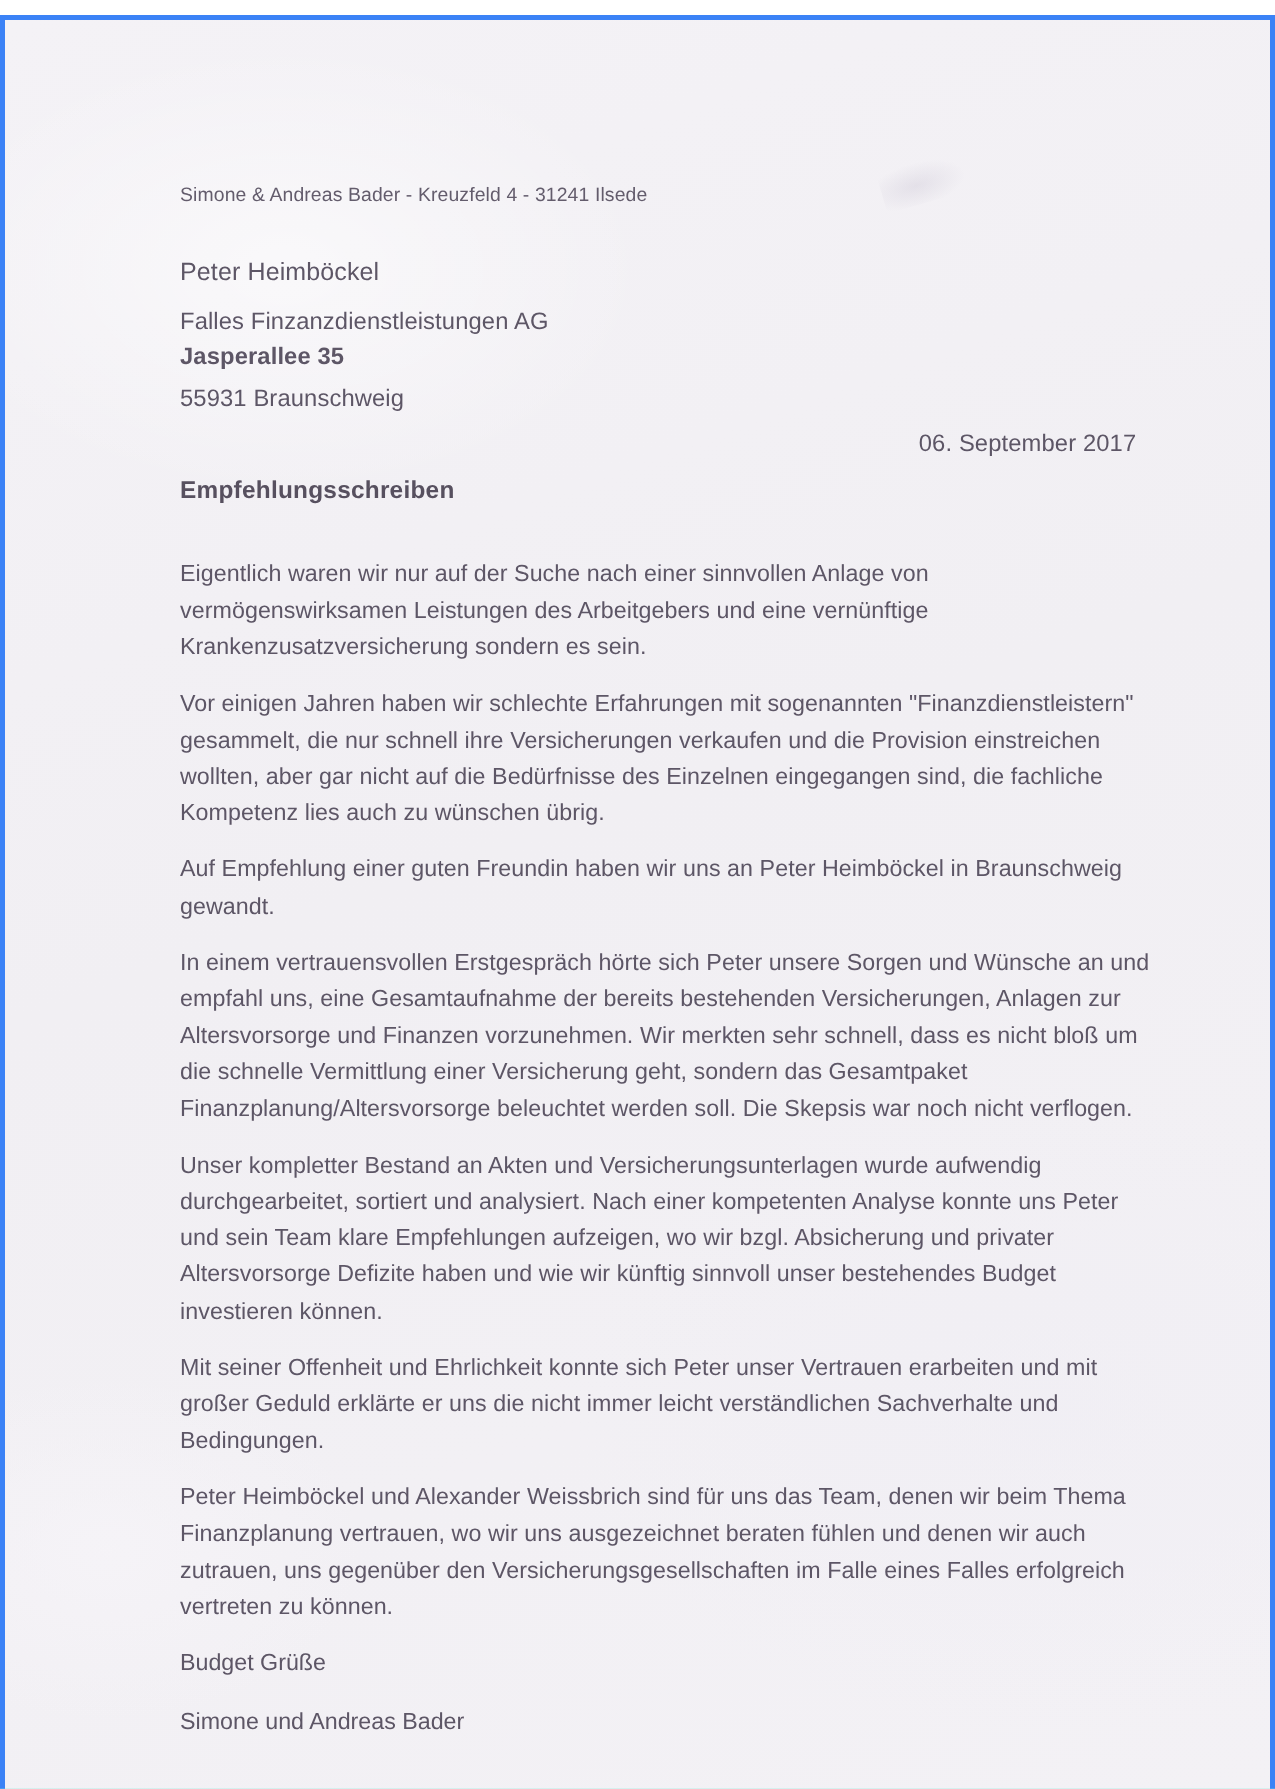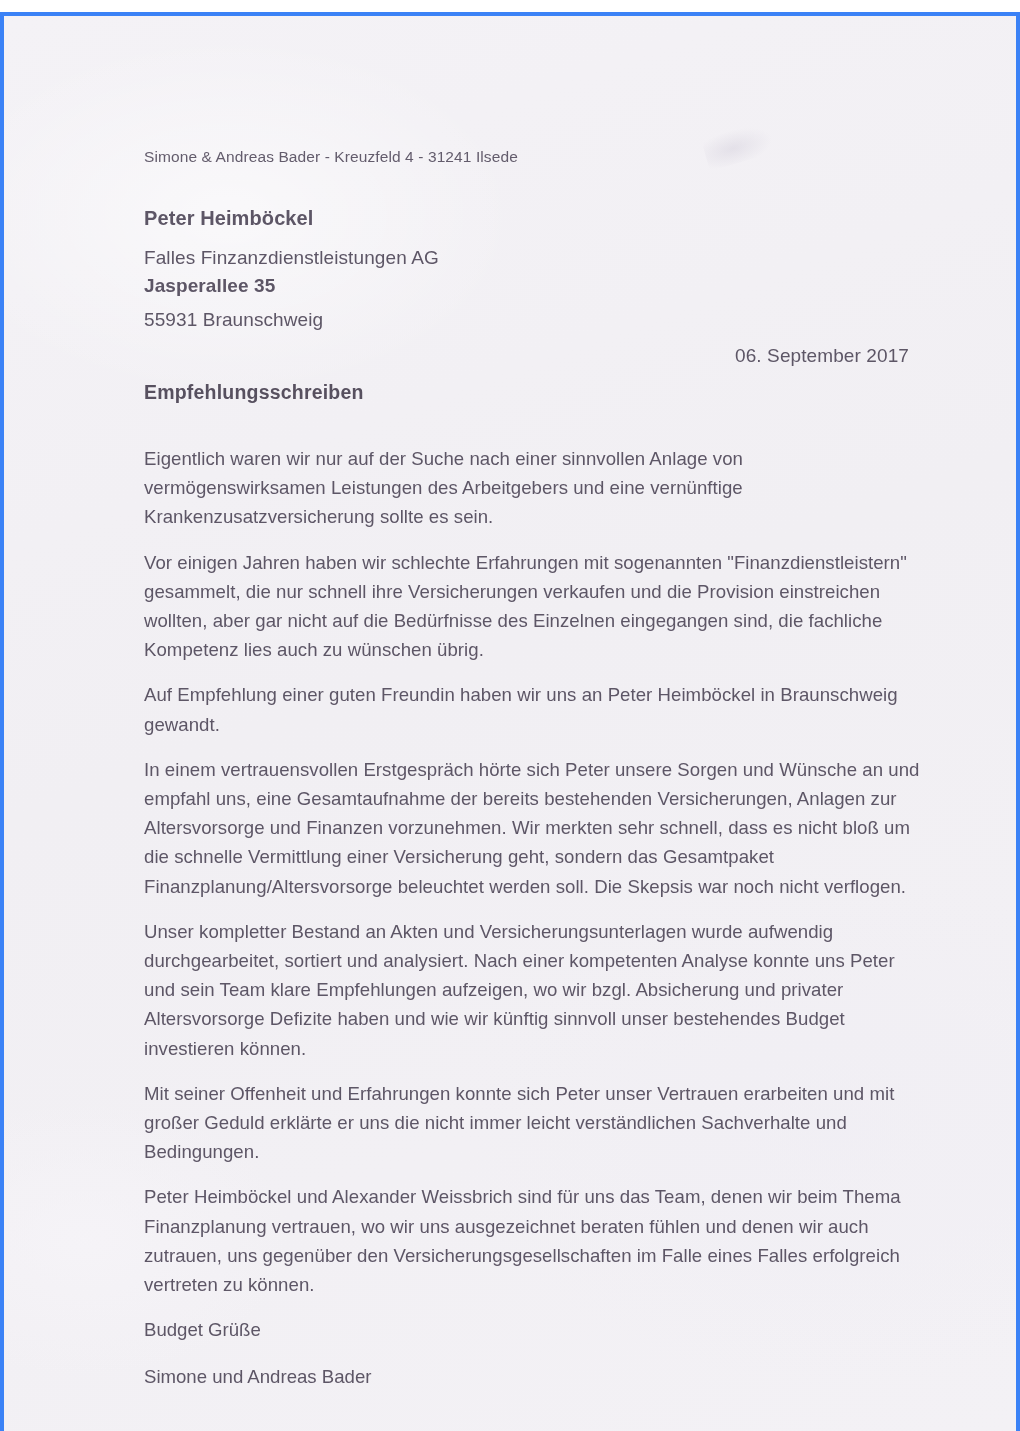--- a/index.html
+++ b/index.html
@@ -73,21 +73,20 @@
     line-height: 22px;
     color: #635c6c;
   }
 
   
   .recipient-name {
     left: 140px;
     top: 188px;
     font-size: 20px;
     line-height: 28px;
-    font-weight: bold;
   }
   .recipient-company {
     left: 140px;
     top: 227px;
     font-size: 19px;
     line-height: 30px;
   }
   .recipient-street {
     left: 140px;
     top: 255px;
@@ -175,26 +174,26 @@
     <div class="txt recipient-street">Jasperallee 35</div>
 
     <div class="txt recipient-city">55931 Braunschweig</div>
 
     <div class="txt date-line">06. September 2017</div>
 
     <div class="txt subject">Empfehlungsschreiben</div>
 
     <div class="body-block">
 
-      <p class="para">Eigentlich waren wir nur auf der Suche nach einer sinnvollen Anlage von vermögenswirksamen Leistungen des Arbeitgebers und eine vernünftige Krankenzusatzversicherung sollte es sein.</p>
+      <p class="para">Eigentlich waren wir nur auf der Suche nach einer sinnvollen Anlage von vermögenswirksamen Leistungen des Arbeitgebers und eine vernünftige Krankenzusatzversicherung sondern es sein.</p>
       <p class="para">Vor einigen Jahren haben wir schlechte Erfahrungen mit sogenannten "Finanzdienstleistern" gesammelt, die nur schnell ihre Versicherungen verkaufen und die Provision einstreichen wollten, aber gar nicht auf die Bedürfnisse des Einzelnen eingegangen sind, die fachliche Kompetenz lies auch zu wünschen übrig.</p>
       <p class="para">Auf Empfehlung einer guten Freundin haben wir uns an Peter Heimböckel in Braunschweig gewandt.</p>
       <p class="para">In einem vertrauensvollen Erstgespräch hörte sich Peter unsere Sorgen und Wünsche an und empfahl uns, eine Gesamtaufnahme der bereits bestehenden Versicherungen, Anlagen zur Altersvorsorge und Finanzen vorzunehmen. Wir merkten sehr schnell, dass es nicht bloß um die schnelle Vermittlung einer Versicherung geht, sondern das Gesamtpaket Finanzplanung/Altersvorsorge beleuchtet werden soll. Die Skepsis war noch nicht verflogen.</p>
       <p class="para">Unser kompletter Bestand an Akten und Versicherungsunterlagen wurde aufwendig durchgearbeitet, sortiert und analysiert. Nach einer kompetenten Analyse konnte uns Peter und sein Team klare Empfehlungen aufzeigen, wo wir bzgl. Absicherung und privater Altersvorsorge Defizite haben und wie wir künftig sinnvoll unser bestehendes Budget investieren können.</p>
-      <p class="para">Mit seiner Offenheit und Erfahrungen konnte sich Peter unser Vertrauen erarbeiten und mit großer Geduld erklärte er uns die nicht immer leicht verständlichen Sachverhalte und Bedingungen.</p>
+      <p class="para">Mit seiner Offenheit und Ehrlichkeit konnte sich Peter unser Vertrauen erarbeiten und mit großer Geduld erklärte er uns die nicht immer leicht verständlichen Sachverhalte und Bedingungen.</p>
       <p class="para">Peter Heimböckel und Alexander Weissbrich sind für uns das Team, denen wir beim Thema Finanzplanung vertrauen, wo wir uns ausgezeichnet beraten fühlen und denen wir auch zutrauen, uns gegenüber den Versicherungsgesellschaften im Falle eines Falles erfolgreich vertreten zu können.</p>
 
       <p class="closing gap-before">Budget Grüße</p>
 
       <p class="signature">Simone und Andreas Bader</p>
 
     </div>
 
   </div>
 

